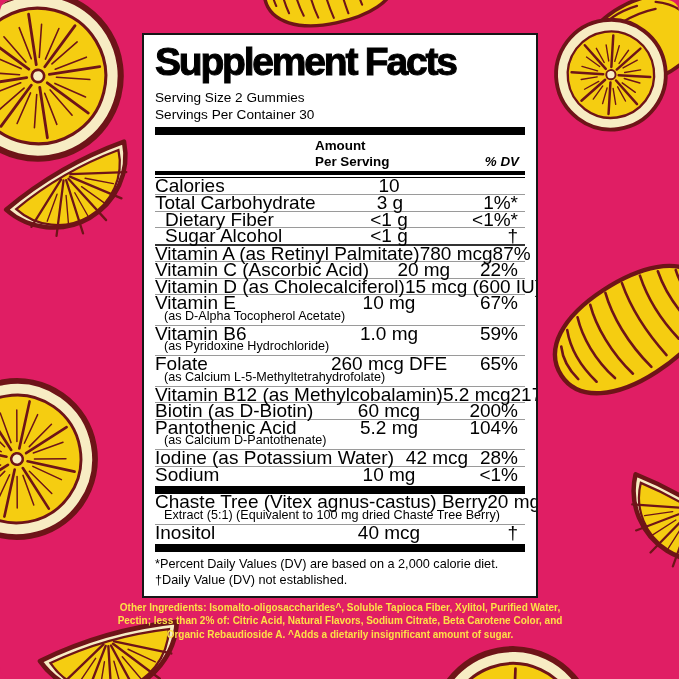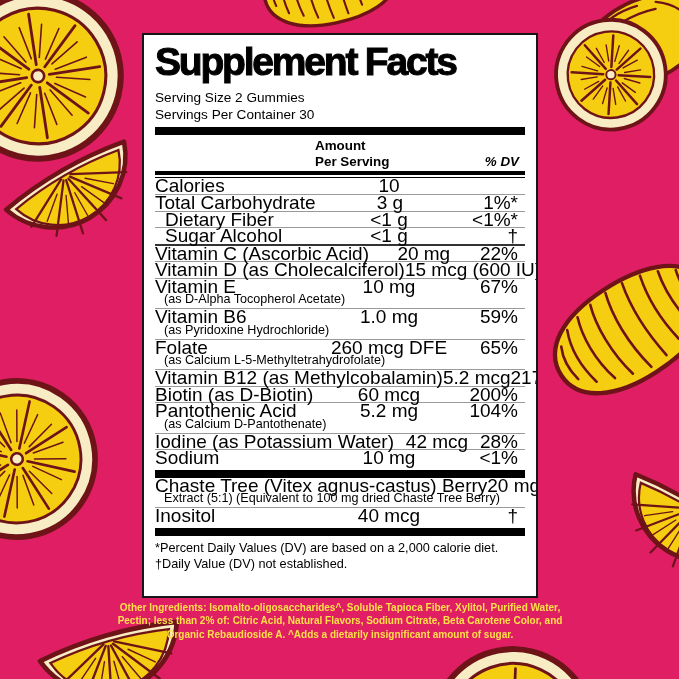--- a/index.html
+++ b/index.html
@@ -1,18 +1,18 @@
 <!DOCTYPE html>
 <html><head>
 <meta charset="utf-8">
 <style>
   html,body{margin:0;padding:0;}
   body{background:#E01E64;}
   .canvas{position:relative;width:679px;height:679px;overflow:hidden;background:#E01E64;
-          font-family:"Liberation Sans",sans-serif;}
+          font-family:"Liberation Sans",sans-serif;border-radius:12px;}
   .lemon{position:absolute;z-index:1;}
   .panel{position:absolute;left:142px;top:33px;width:396px;height:565px;z-index:2;
          background:#ffffff;border:2px solid #161616;box-sizing:border-box;
          padding:5px 11px 6px;color:#000;overflow:hidden;}
   .title{font-size:39px;font-weight:bold;letter-spacing:-2.2px;line-height:1.06;
          margin:1px 0 7px;white-space:nowrap;-webkit-text-stroke:1px #000;}
   .serving{font-size:13.6px;line-height:17px;}
   .bar{height:8px;background:#000;margin-top:4px;}
   .hdr{display:flex;align-items:flex-end;font-weight:bold;font-size:13.4px;
        line-height:15.5px;padding:3px 0 2px;}
@@ -211,20 +211,27 @@
         </div>
         <div class="row indent thickline">
           <div class="cells">
             <div class="nm">Sugar Alcohol</div>
             <div class="amt">&lt;1 g</div>
             <div class="dv">†</div>
           </div>
         </div>
         <div class="row">
           <div class="cells">
+            <div class="nm">Vitamin A (as Retinyl Palmitate)</div>
+            <div class="amt">780 mcg</div>
+            <div class="dv">87%</div>
+          </div>
+        </div>
+        <div class="row">
+          <div class="cells">
             <div class="nm">Vitamin C (Ascorbic Acid)</div>
             <div class="amt">20 mg</div>
             <div class="dv">22%</div>
           </div>
         </div>
         <div class="row">
           <div class="cells">
             <div class="nm">Vitamin D (as Cholecalciferol)</div>
             <div class="amt">15 mcg (600 IU)</div>
             <div class="dv">75%</div>

